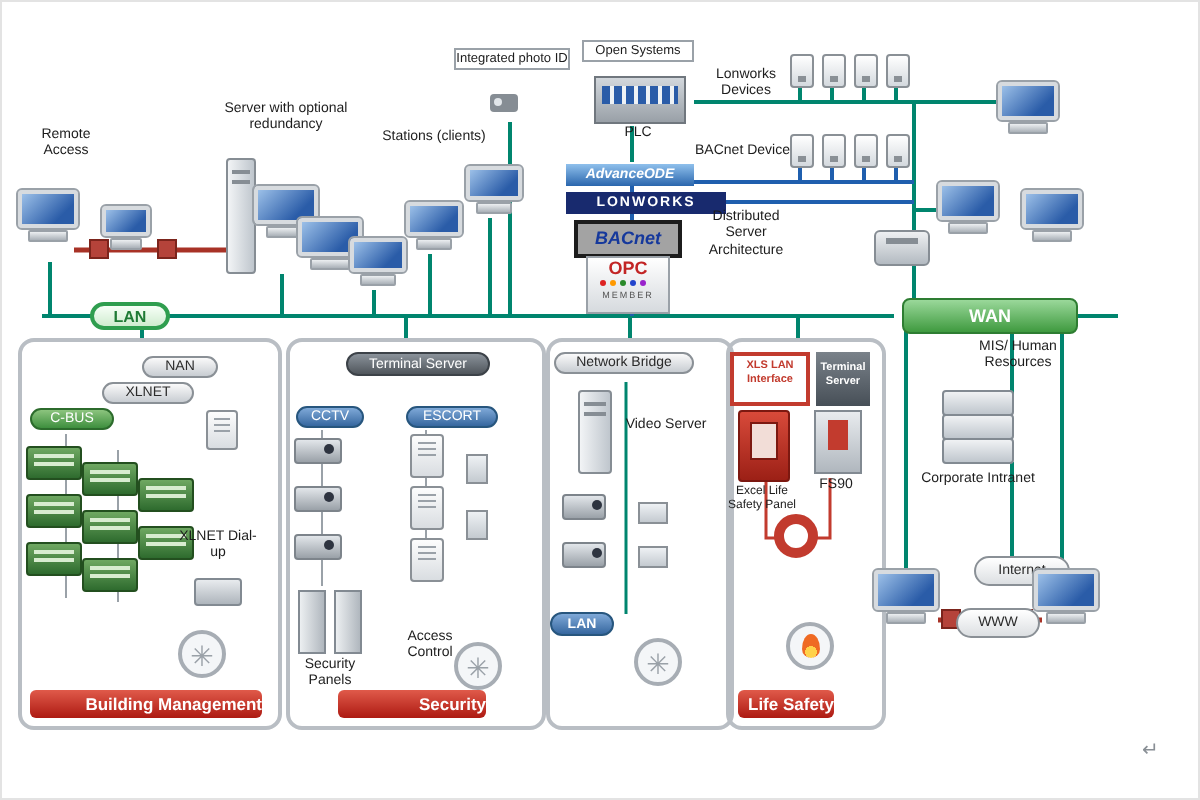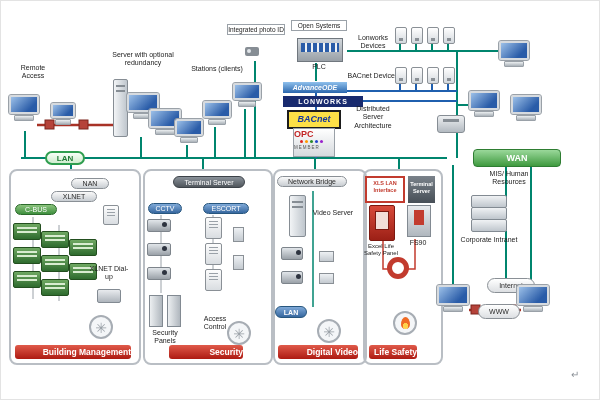--- a/index.html
+++ b/index.html
@@ -12,22 +12,22 @@
   .pill.dark{background:linear-gradient(#8a929a,#50565c);border:1px solid #3c4248;color:#fff;line-height:11px;}
   .pill.blue{background:linear-gradient(#7fa9d8,#36679f);border:1px solid #27567e;color:#fff;line-height:10px;}
   .pill.greenpill{background:linear-gradient(#8cc47e,#3e8f3e);border:1px solid #2c6b2c;color:#fff;line-height:10px;}
   .lan-pill{position:absolute;border-radius:8px;border:2px solid #2f9e4f;background:linear-gradient(#f7fff7,#cfeccf);color:#1f7a35;font-weight:bold;font-size:8px;text-align:center;box-sizing:border-box;}
   .wan-pill{position:absolute;border-radius:4px;background:linear-gradient(#9ad89a,#3f9a3f);border:1px solid #2e7d32;color:#fff;font-weight:bold;font-size:9px;text-align:center;}
   .capsule{position:absolute;border-radius:8px;border:1px solid #8a9096;background:linear-gradient(#fff,#dcdfe2);font-size:7px;color:#2b2b2b;text-align:center;}
   .section{position:absolute;border:2px solid #b9bec4;border-radius:8px;background:transparent;}
   .section-label{position:absolute;background:linear-gradient(#e05a4a,#ad1a12);color:#fff;font-size:8.5px;font-weight:bold;text-align:right;border-radius:3px;padding:2px 0;}
   .bar-advance{position:absolute;background:linear-gradient(#8fc0ec,#2a66ad);color:#fff;font-size:7px;font-style:italic;font-weight:bold;text-align:center;line-height:11px;}
   .bar-lon{position:absolute;background:#182a6e;color:#fff;font-size:7px;font-weight:bold;letter-spacing:1px;text-align:center;line-height:11px;}
-  .bacnet-box{position:absolute;background:#fde047;border:2px solid #1c1c1c;color:#16399c;font-weight:bold;font-style:italic;font-size:9px;text-align:center;}
-  .opcbox{position:absolute;background:linear-gradient(#ffffff,#d6dade);border:1px solid #9aa1a8;text-align:left;}
+  .bacnet-box{position:absolute;background:#a3a3a3;border:2px solid #1c1c1c;color:#16399c;font-weight:bold;font-style:italic;font-size:9px;text-align:center;}
+  .opcbox{position:absolute;background:linear-gradient(#ffffff,#d6dade);border:1px solid #9aa1a8;text-align:center;}
   .opc-title{font-size:9px;font-weight:bold;color:#c22525;line-height:10px;}
   .opc-dots{width:3px;height:3px;border-radius:50%;background:#d22;box-shadow:5px 0 0 #f90,10px 0 0 #2a8a2a,15px 0 0 #2244cc,20px 0 0 #9922cc;margin:1px 0 2px 6px;}
   .opc-member{font-size:4.5px;color:#555;letter-spacing:1px;}
   .monitor{position:absolute;}
   .monitor .scr{height:72%;border:2px solid #d7dbdf;outline:1px solid #9aa1a8;background:linear-gradient(135deg,#9cc0e8 0%,#2a5ca8 75%);border-radius:2px;box-sizing:border-box;}
   .monitor .base{width:58%;height:4px;margin:1px auto 0;background:linear-gradient(#eceff1,#aab1b8);border:1px solid #9aa1a8;border-radius:1px;}
   .tower{position:absolute;background:linear-gradient(90deg,#f2f4f6,#bfc6cd);border:1px solid #868d94;border-radius:2px;}
   .tower:before{content:"";display:block;margin:5px 2px 0;height:2px;background:#868d94;}
   .tower:after{content:"";display:block;margin:3px 2px 0;height:2px;background:#868d94;}
   .printer{position:absolute;background:linear-gradient(#eef0f2,#b3bac1);border:1px solid #868d94;border-radius:3px;}
@@ -179,21 +179,21 @@
       <div class="scr"></div>
       <div class="base"></div>
     </div>
   <div class="monitor" style="left:510px;top:94px;width:30px;height:26px;">
       <div class="scr"></div>
       <div class="base"></div>
     </div>
   <div class="printer" style="left:436px;top:114px;width:26px;height:16px;"></div>
 
   <div class="lan-pill" style="left:44px;top:150px;width:40px;height:14px;line-height:11px;">LAN</div>
-  <div class="wan-pill" style="left:472px;top:148px;width:86px;height:16px;line-height:16px;">WAN</div>
+  <div class="wan-pill" style="left:450px;top:148px;width:86px;height:16px;line-height:16px;">WAN</div>
 
   <div class="lbl" style="left:476px;top:169px;width:64px;">MIS/ Human Resources</div>
   <div class="stackbox" style="left:470px;top:194px;"></div>
   <div class="stackbox" style="left:470px;top:206px;"></div>
   <div class="stackbox" style="left:470px;top:218px;"></div>
   <div class="lbl" style="left:454px;top:235px;width:68px;">Corporate Intranet</div>
   <div class="capsule" style="left:486px;top:277px;width:46px;height:13px;line-height:13px;">Internet</div>
   <div class="capsule" style="left:477px;top:303px;width:40px;height:13px;line-height:13px;">WWW</div>
   <div class="monitor" style="left:436px;top:284px;width:32px;height:28px;">
       <div class="scr"></div>
@@ -241,21 +241,20 @@
 
   <div class="pill gray" style="left:276px;top:175px;width:70px;height:11px;">Network Bridge</div>
   <div class="tower" style="left:288px;top:194px;width:15px;height:40px;"></div>
   <div class="lbl" style="left:310px;top:208px;width:44px;">Video Server</div>
   <div class="camera" style="left:280px;top:246px;width:20px;"></div>
   <div class="camera" style="left:280px;top:270px;width:20px;"></div>
   <div class="reader" style="left:318px;top:250px;width:13px;height:9px;"></div>
   <div class="reader" style="left:318px;top:272px;width:13px;height:9px;"></div>
   <div class="pill blue" style="left:274px;top:305px;width:32px;height:12px;line-height:11px;font-weight:bold;">LAN</div>
   <div class="fan" style="left:316px;top:318px;">✳</div>
-  <div class="section-label" style="left:277px;top:344px;width:80px;">Digital Video</div>
 
   <div class="lsbox-red" style="left:364px;top:175px;width:40px;height:27px;">XLS LAN Interface</div>
   <div class="lsbox-dark" style="left:407px;top:175px;width:27px;height:27px;">Terminal Server</div>
   <div class="excelpanel" style="left:368px;top:204px;"></div>
   <div class="fs90box" style="left:406px;top:204px;"></div>
   <div class="lbl" style="left:358px;top:242px;width:44px;font-size:6px;">Excel Life Safety Panel</div>
   <div class="lbl" style="left:404px;top:238px;width:26px;">FS90</div>
   <div class="ring" style="left:386px;top:256px;"></div>
   <div class="fire" style="left:392px;top:310px;">
       <div class="flame"></div>

